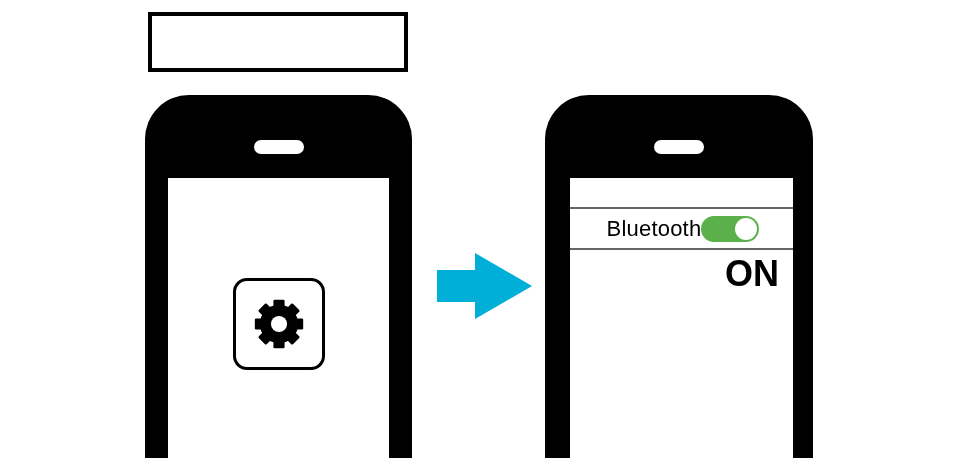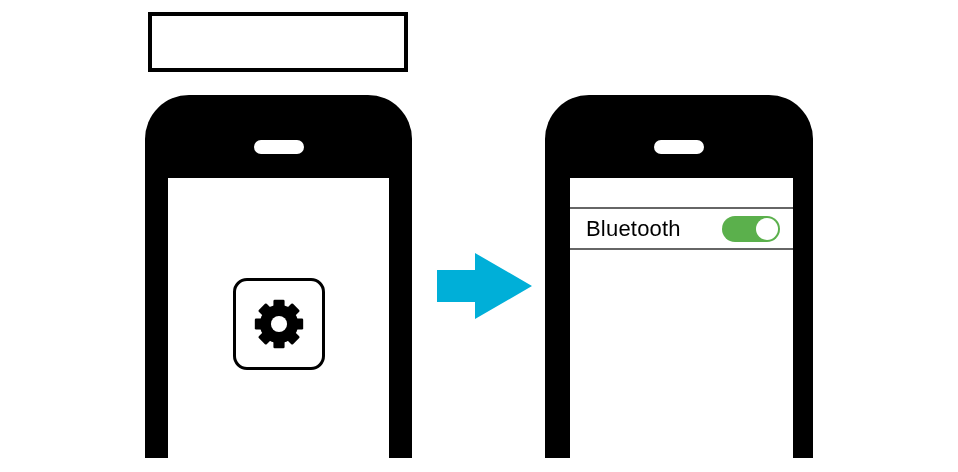--- a/index.html
+++ b/index.html
@@ -48,21 +48,21 @@
   
   .arrow{position:absolute;left:437px;top:252px;width:96px;height:68px;}
   .arrow svg{width:100%;height:100%;display:block;}
   .arrow polygon{fill:var(--arrow);}
 
   
   .top-strip{height:29px;}
   .row-divider{height:2px;background:var(--divider);}
   .bt-row{
     height:39px;display:flex;align-items:center;
-    padding:0 13px 0 16px;justify-content:space-between;
+    padding:0 13px 0 16px;justify-content:center;
   }
   .bt-label{font-size:22px;color:#000;letter-spacing:0.2px;}
   .toggle{
     position:relative;width:58px;height:26px;border-radius:13px;
     background:var(--toggle-on);flex:0 0 auto;cursor:pointer;
   }
   .toggle-knob{
     position:absolute;top:2px;right:2px;width:22px;height:22px;
     border-radius:50%;background:#ffffff;
   }
@@ -109,16 +109,17 @@
     <div class="screen">
       <div class="top-strip"></div>
       <div class="row-divider"></div>
       <div class="bt-row">
         <span class="bt-label">Bluetooth</span>
         <span class="toggle">
           <span class="toggle-knob"></span>
         </span>
       </div>
       <div class="row-divider"></div>
+      <div class="on-row">ON</div>
     </div>
   </div>
 
 </div>
 
 </body></html>

